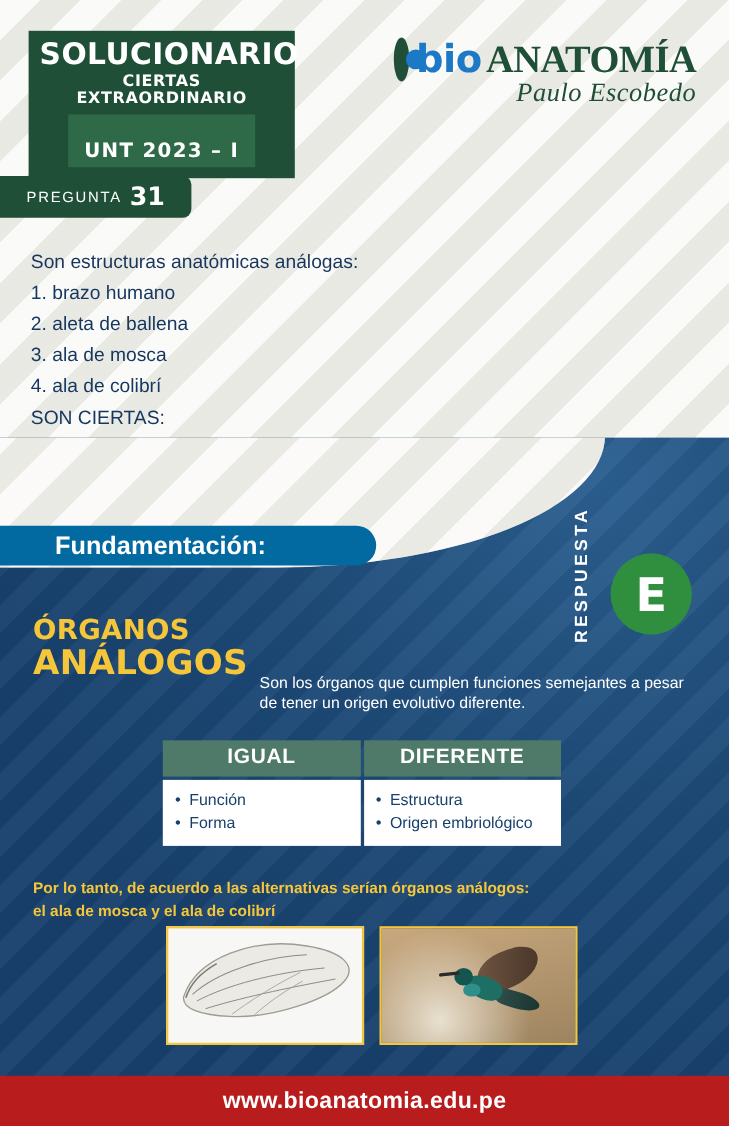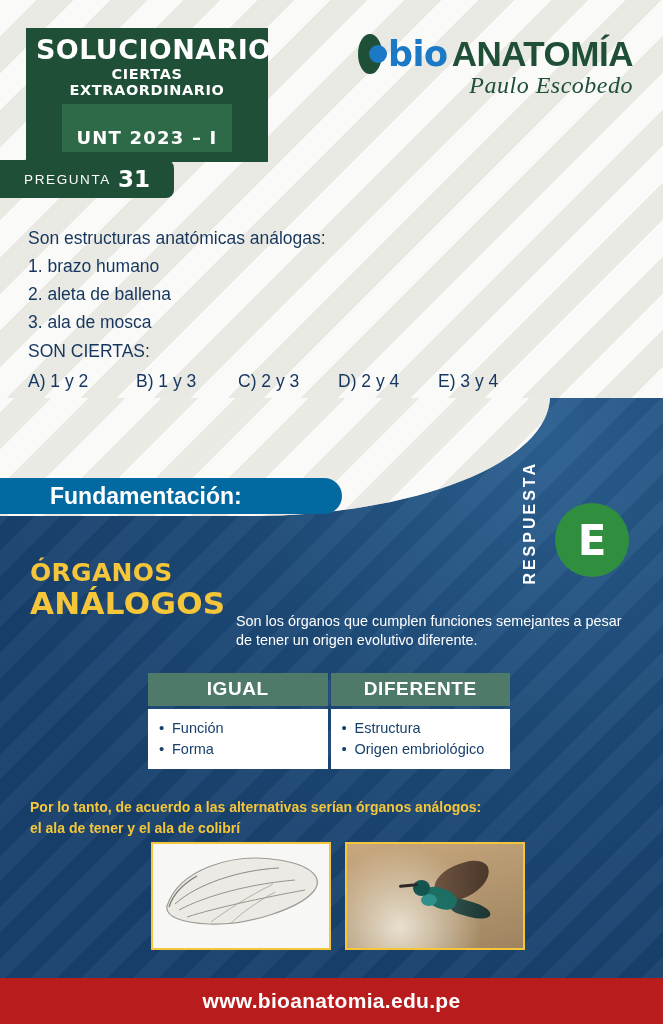--- a/index.html
+++ b/index.html
@@ -102,21 +102,21 @@
     background: #1b79c6;
   }
   .brand-bio {
     font-family: "DejaVu Sans", sans-serif;
     font-size: 35px;
     font-weight: bold;
     color: #1b79c6;
     letter-spacing: -.5px;
   }
   .brand-ana {
-    font-family: Liberation Sans, sans-serif;
+    font-family: Liberation Serif, serif;
     font-size: 35px;
     font-weight: bold;
     color: #1f4f36;
     letter-spacing: -.5px;
     text-align: right;
   }
   .brand-sub {
     font-family: "Liberation Serif", serif;
     font-style: italic;
     font-size: 24px;
@@ -459,20 +459,21 @@
   <div class="pregunta">
     <span class="lbl">PREGUNTA</span>
     <span class="num">31</span>
   </div>
 
   <div class="qbody">
     <div class="stem">Son estructuras anatómicas análogas:</div>
     <div>1. brazo humano</div>
     <div>2. aleta de ballena</div>
     <div>3. ala de mosca</div>
+    <div>4. ala de colibrí</div>
     <div class="son-ciertas">SON CIERTAS:</div>
     <div class="alts">
       <span>A) 1 y 2</span>
       <span>B) 1 y 3</span>
       <span>C) 2 y 3</span>
       <span>D) 2 y 4</span>
       <span>E) 3 y 4</span>
     </div>
   </div>
 
@@ -512,21 +513,21 @@
         <ul>
           <li>Estructura</li>
           <li>Origen embriológico</li>
         </ul>
       </div>
     </div>
   </div>
 
   <div class="concl">
     <div>Por lo tanto, de acuerdo a las alternativas serían órganos análogos:</div>
-    <div>el ala de tener y el ala de colibrí</div>
+    <div>el ala de mosca y el ala de colibrí</div>
   </div>
 
   <div class="figs">
     <div class="fig fig-wing">
       <svg width="176" height="104" viewBox="0 0 176 104">
         <path d="M14,62 C26,26 78,8 126,16 C158,21 172,34 160,48 C146,64 96,82 56,80 C30,79 12,73 14,62 Z" fill="#eceae4" stroke="#9e9b92" stroke-width="1.2"></path>
         <path d="M22,60 C44,40 86,26 126,24" fill="none" stroke="#8d8a81" stroke-width="1"></path>
         <path d="M26,66 C52,52 96,40 142,36" fill="none" stroke="#8d8a81" stroke-width=".9"></path>
         <path d="M34,73 C62,64 108,54 152,46" fill="none" stroke="#8d8a81" stroke-width=".9"></path>
         <path d="M58,78 C74,66 96,52 120,40" fill="none" stroke="#a5a29a" stroke-width=".8"></path>

